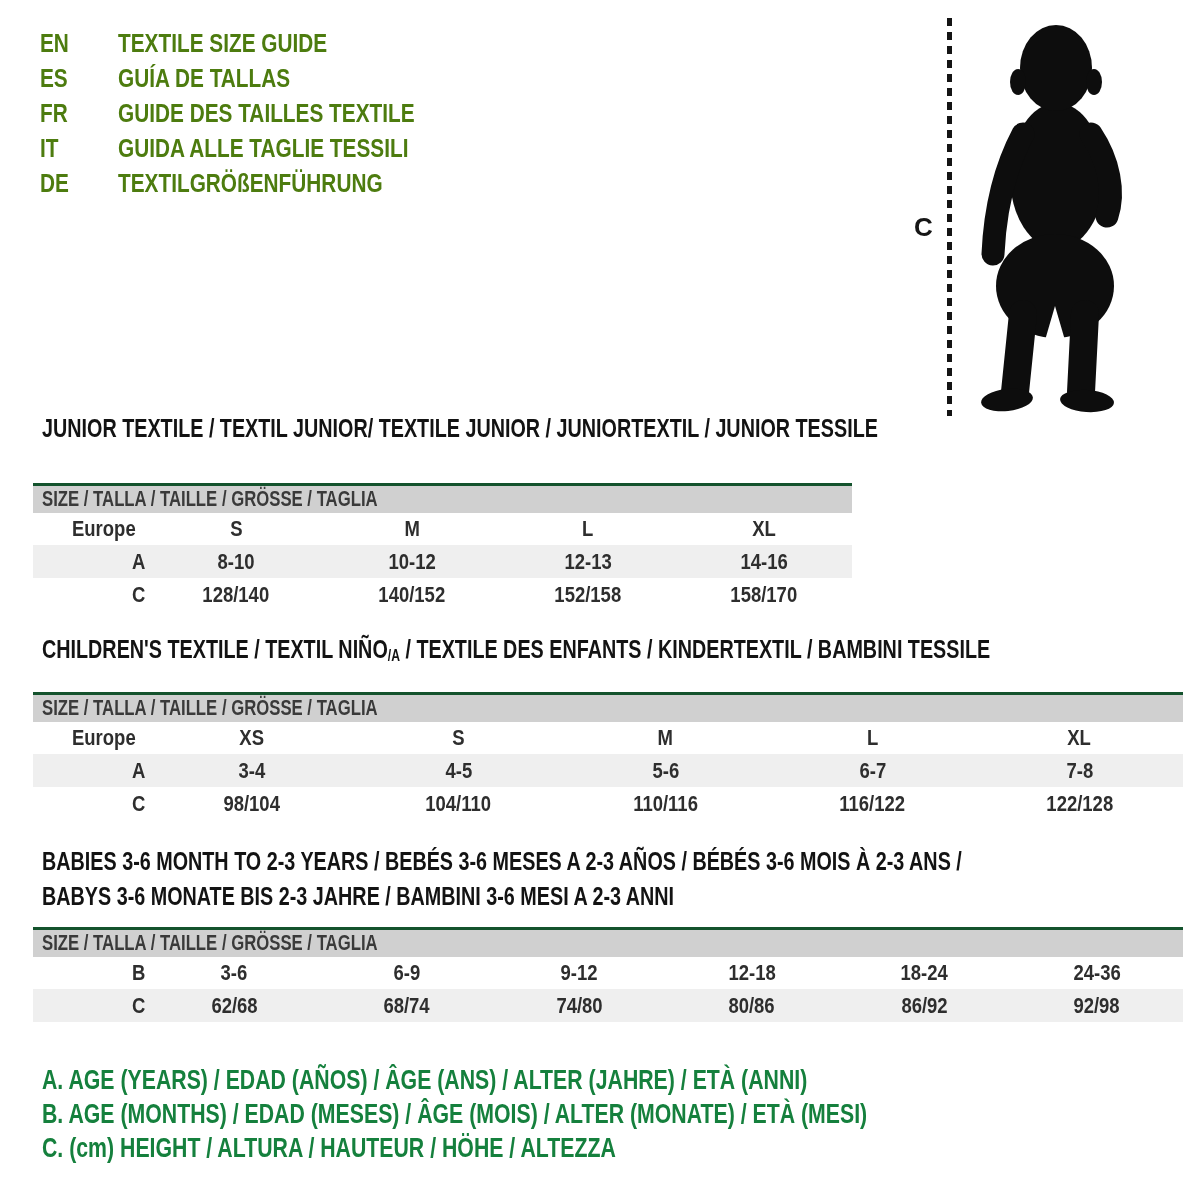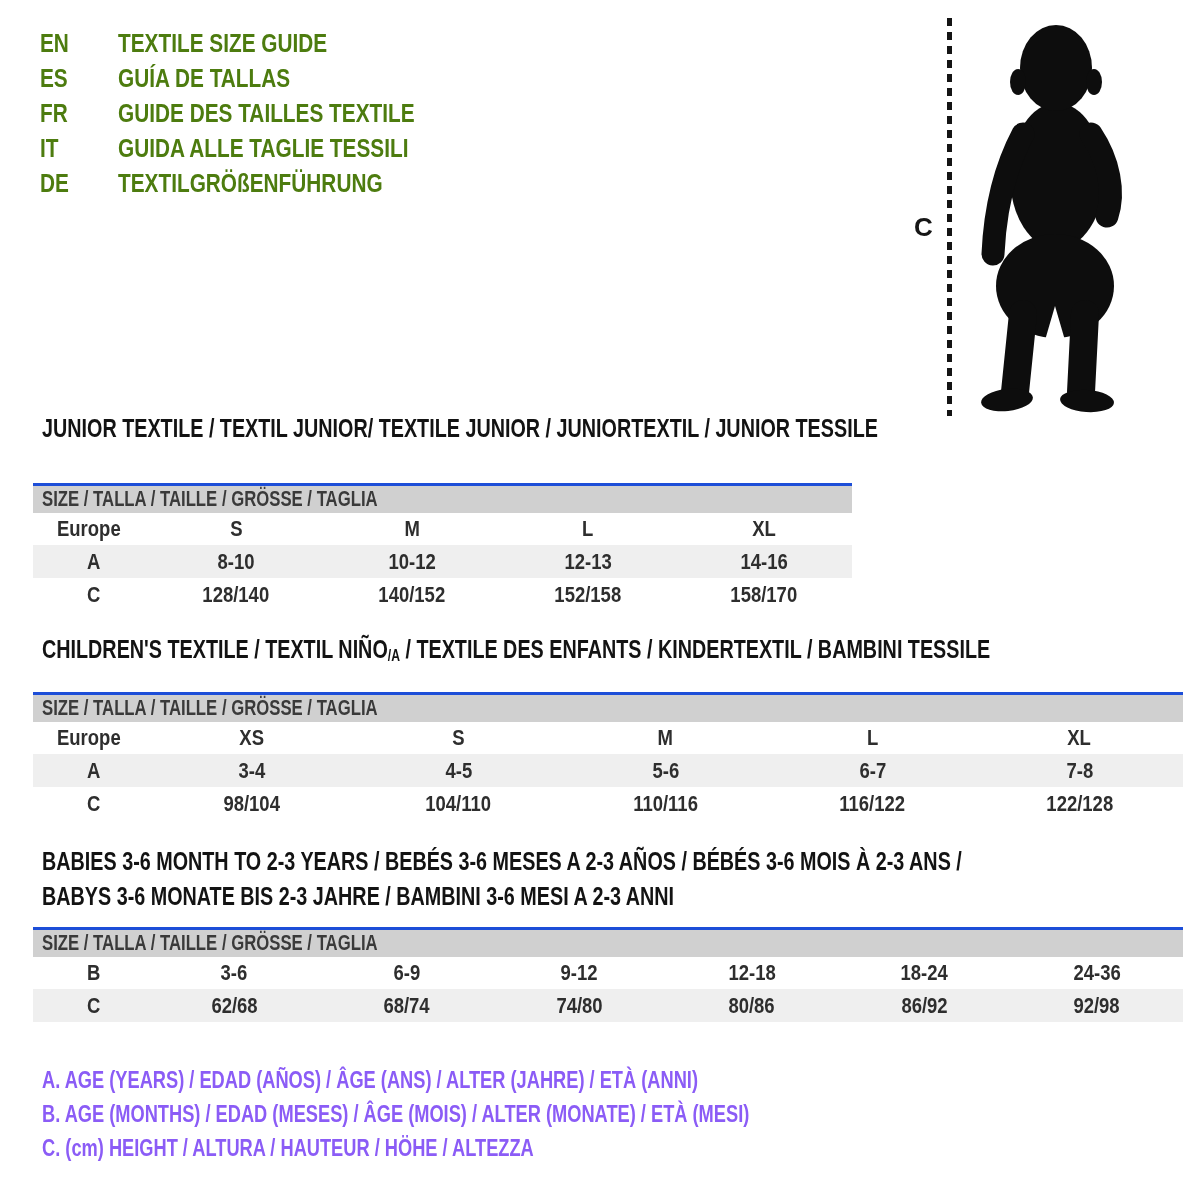--- a/index.html
+++ b/index.html
@@ -31,35 +31,35 @@
   .c-label { left:914px; top:212px; font-size:26px; color:#161616; }
   .fig-svg { left:963px; top:16px; }
 
   
   .sec-title { font-size:26px; line-height:30px; color:#131313; }
   .sec-title .sub { font-size:16px; position:relative; top:3px; }
   .two-line { line-height:35px; }
 
   
   .tbar {
-    border-top:3px solid #1d4ed8;
+    border-top:3px solid #14532d;
     background:#d0d0d0;
     height:30px; line-height:26px;
     font-size:22px; color:#3a3a3a;
     padding-left:9px;
   }
   .trows { font-size:22px; color:#2e2e2e; }
   .trow { display:flex; height:33px; }
   .trow.alt { background:#efefef; }
   .tc { flex:1; display:flex; align-items:center; justify-content:center; }
-  .tc.first { flex:0 0 115px; justify-content:center; padding-left:9px; }
+  .tc.first { flex:0 0 115px; justify-content:flex-end; padding-left:9px; }
   .tc .l { transform-origin:left center; }
 
   
-  .legend { font-size:24px; line-height:34px; color:#8b5cf6; }
+  .legend { font-size:28px; line-height:34px; color:#15803d; }
 </style>
 </head>
 <body>
 
 <div class="abs lang-list">
   <div class="lang-row">
     <div class="lang-code"><span class="sx sx80">EN</span></div>
     <div><span class="sx sx80">TEXTILE SIZE GUIDE</span></div>
   </div>
   <div class="lang-row">

